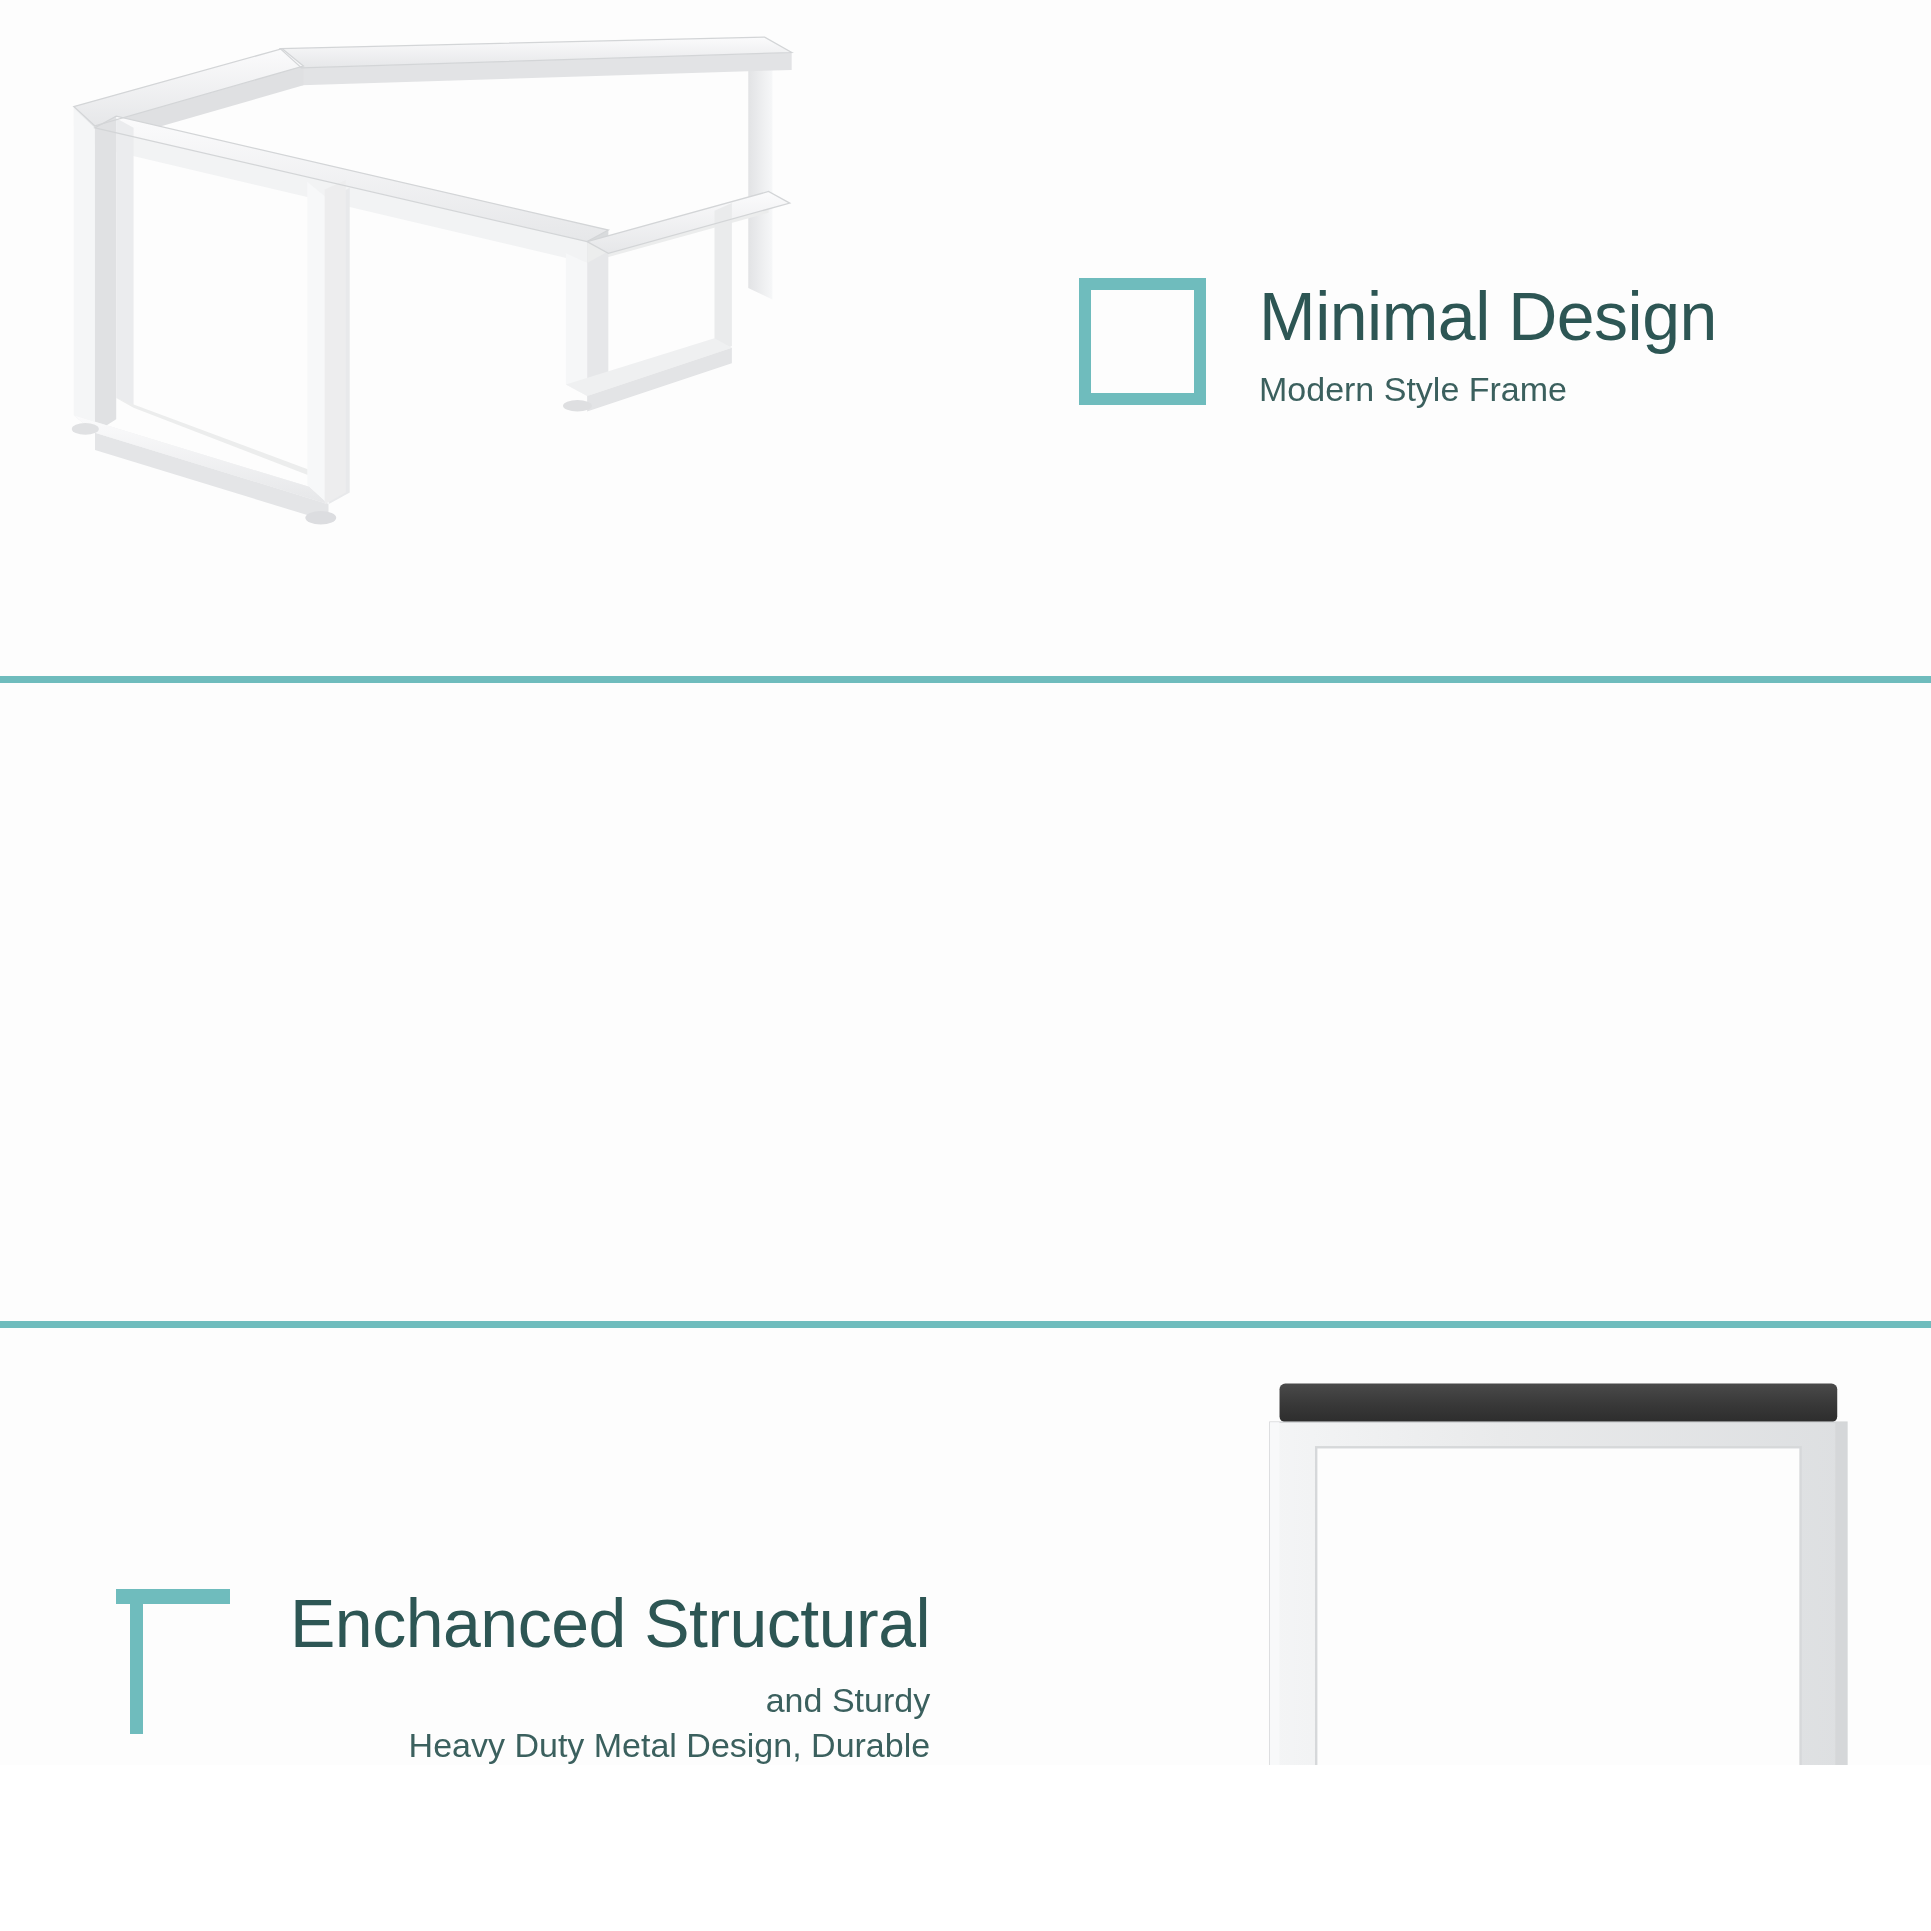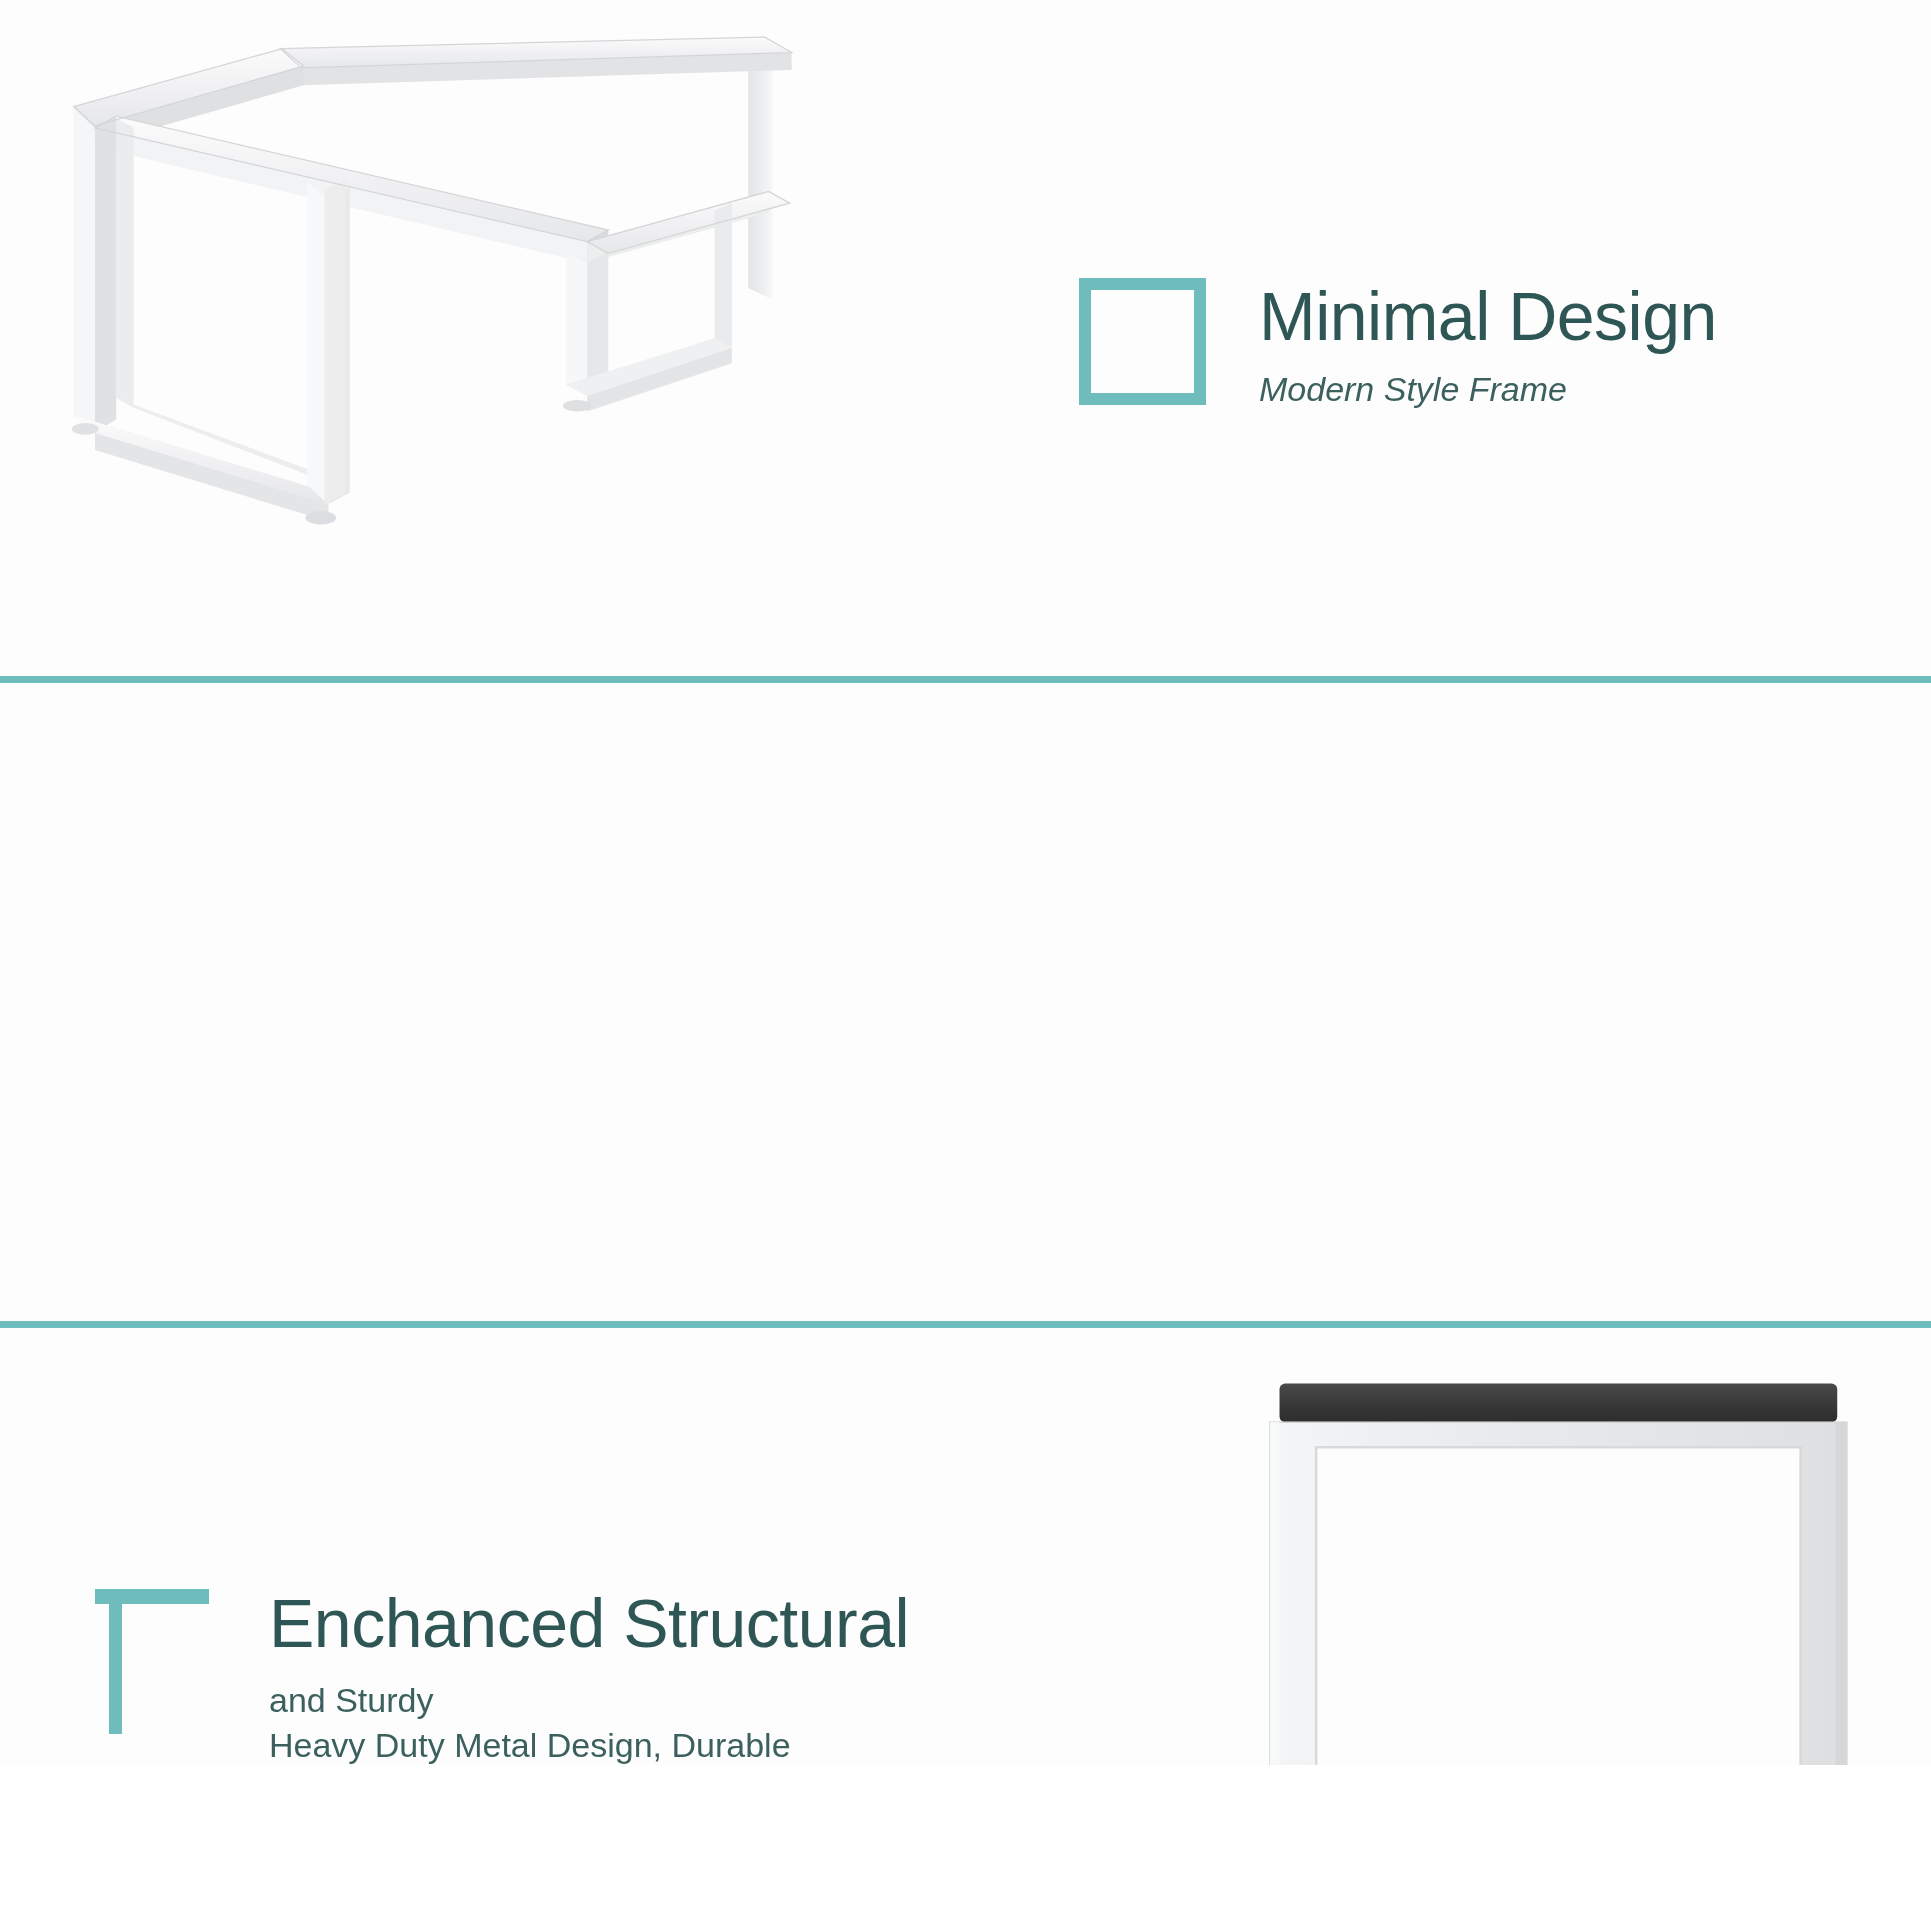--- a/index.html
+++ b/index.html
@@ -62,24 +62,24 @@
   .feature-sub {
     color: #3b605e;
     font-weight: 400;
     line-height: 1.32;
   }
 
   
   #feature-1 { left: 1079px; top: 278px; }
   #feature-1 .feature-icon-wrap { margin-right: 53px; }
   #feature-1 .feature-title { font-size: 68px; margin-top: 3.9px; }
-  #feature-1 .feature-sub  { font-size: 34px; margin-top: 15.4px; font-style: italic; }
-
-  
-  #feature-2 { left: 95px; top: 906px; }
+  #feature-1 .feature-sub  { font-size: 34px; margin-top: 15.4px; }
+
+  
+  #feature-2 { left: 116px; top: 906px; text-align: right; }
   #feature-2 .feature-icon-wrap { margin-right: 60px; }
   #feature-2 .feature-title { font-size: 68px; margin-top: 0px; }
   #feature-2 .feature-sub  { font-size: 34px; margin-top: 19.3px; }
 
   
   .icon-square {
     width: 127px;
     height: 127px;
     border: 12.6px solid #6fbcbd;
     box-sizing: border-box;

